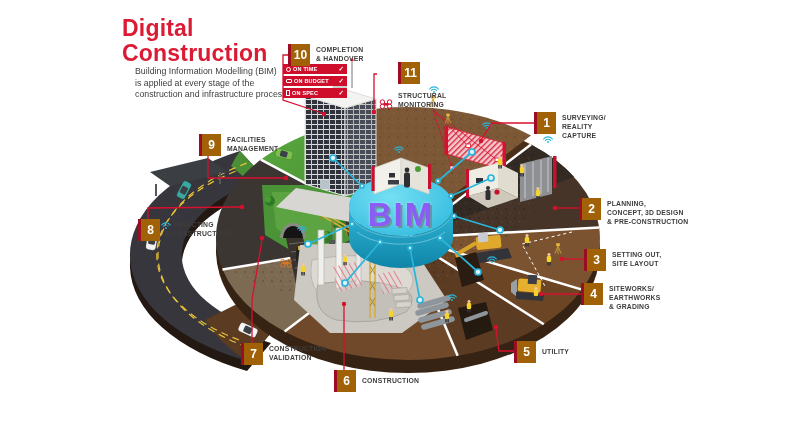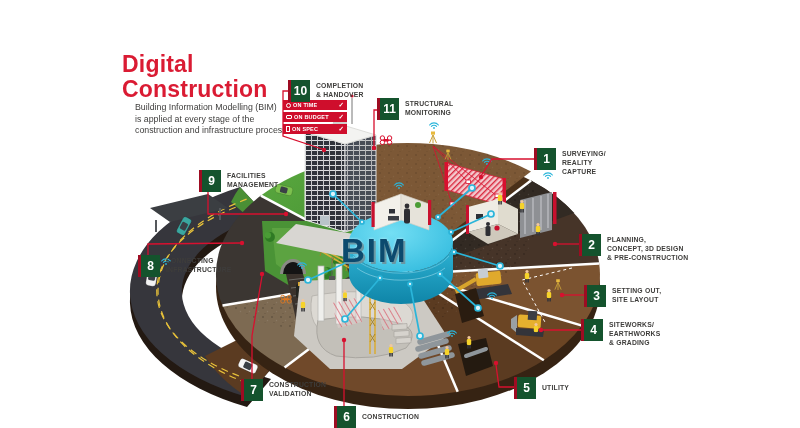--- a/index.html
+++ b/index.html
@@ -1,37 +1,37 @@
 <!DOCTYPE html>
 <html><head>
 <meta charset="utf-8">
 <style>
   * { margin:0; padding:0; box-sizing:border-box; }
   html,body { width:800px; height:428px; }
   body {
     position:relative; width:800px; height:428px; overflow:hidden;
     background:#ffffff; font-family:"Liberation Sans", sans-serif;
   }
-  #stage-root { position:absolute; inset:0;margin-top:36px; }
+  #stage-root { position:absolute; inset:0; }
   svg.illus { position:absolute; left:0; top:0; }
 
   .title {
     position:absolute; left:122px; top:16px; width:200px;
     font-size:23px; line-height:1.1; font-weight:600; color:#da1b33;
     white-space:pre-line; letter-spacing:.2px;
   }
   .subtitle {
     position:absolute; left:135px; top:66px; width:200px;
     font-size:8.8px; line-height:1.32; font-weight:500; color:#3f3e3d;
     white-space:pre-line;
   }
   .stage { position:absolute; display:flex; align-items:flex-start; gap:6px; }
   .stage .num {
     width:22px; height:22px; flex:0 0 22px;
-    background:#14532d; border-left:3px solid #9d0c22;
+    background:#a16207; border-left:3px solid #9d0c22;
     color:#fff; font-size:12px; font-weight:700;
     display:flex; align-items:center; justify-content:center;
   }
   .stage .lbl {
     font-size:6.8px; font-weight:700; color:#3e3d3b;
     line-height:1.32; letter-spacing:.2px; white-space:pre-line; margin-top:2px;
   }
   .stage.mid { align-items:center; }
   .stage.mid .lbl { margin-top:0; }
 
@@ -41,22 +41,22 @@
     display:flex; align-items:center; gap:2px; padding:0 3px;
   }
   .badge .blbl { flex:1; color:#fff; font-size:5.5px; font-weight:700; letter-spacing:.2px; }
   .badge .chk { color:#fff; font-size:6.5px; font-weight:700; line-height:1; }
   .bicon { display:inline-block; }
   .bicon.clock { width:5px; height:5px; border:1px solid #fff; border-radius:50%; }
   .bicon.budget { width:6px; height:4px; border:1px solid #fff; border-radius:1px; }
   .bicon.spec { width:4px; height:5.5px; border:1px solid #fff; }
 
   .bim-label {
-    position:absolute; left:341px; top:196px; width:120px; 
-    font-size:33px; font-weight:700; color:#0c4a6e; letter-spacing:2px;
+    position:absolute; left:341px; top:196px; width:120px; text-align:center;
+    font-size:33px; font-weight:700; color:#8b5cf6; letter-spacing:2px;
     text-shadow: 2px 2px 0 #6a96a2, 0 0 3px rgba(255,255,255,.6);
   }
 </style>
 </head>
 <body>
 
 <div id="stage-root">
 
 <svg class="illus" width="800" height="428" viewBox="0 0 800 428">
   <defs>
@@ -494,19 +494,19 @@
 <div class="stage" style="left:199px; top:134px;">
   <div class="num">9</div>
   <div class="lbl">FACILITIES
 MANAGEMENT</div>
 </div>
 <div class="stage" style="left:288px; top:44px;">
   <div class="num">10</div>
   <div class="lbl">COMPLETION
 &amp; HANDOVER</div>
 </div>
-<div class="stage" style="left:377px; top:62px;">
+<div class="stage" style="left:398px; top:62px;flex-direction:column;">
   <div class="num">11</div>
   <div class="lbl">STRUCTURAL
 MONITORING</div>
 </div>
 
 </div>
 
 </body></html>

